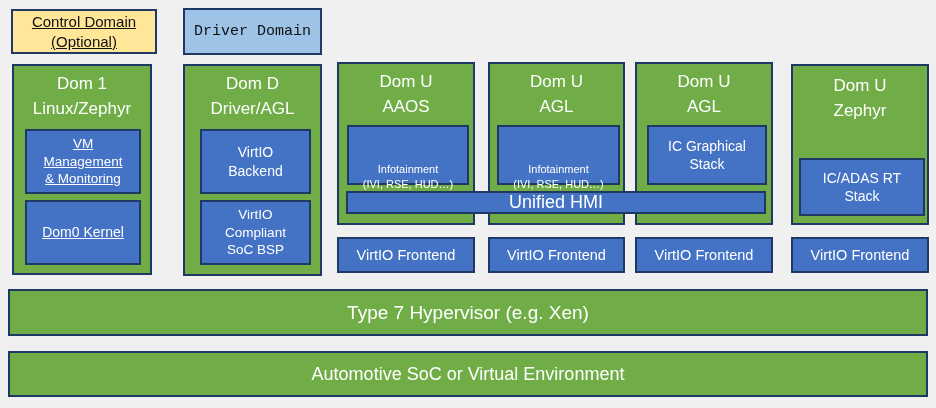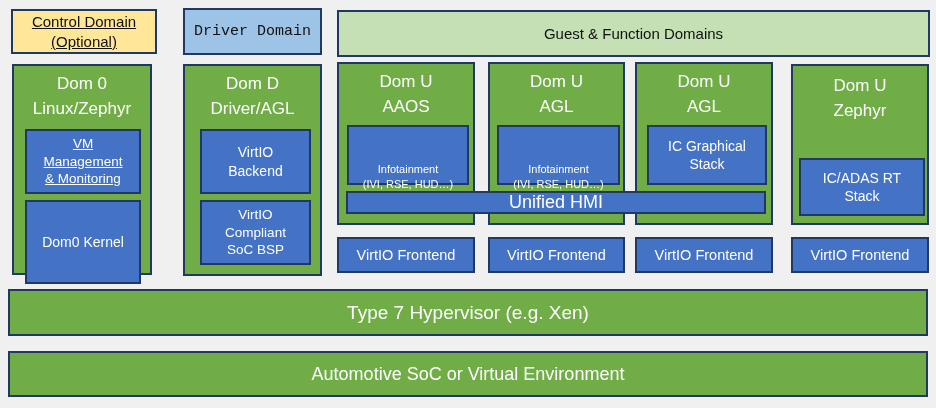--- a/index.html
+++ b/index.html
@@ -73,29 +73,28 @@
 </head>
 <body>
 
 <div class="canvas">
 
   <div class="abs bordered center header-box yellow pre" style="left:11px; top:9px; width:146px; height:45px;text-decoration:underline;">Control Domain
 (Optional)</div>
 
   <div class="abs bordered center header-box light-blue" style="left:183px; top:8px; width:139px; height:47px;font-family:Liberation Mono, monospace;">Driver Domain</div>
 
-  <div class="abs bordered center header-box light-green" style="left:337px; top:10px; width:593px; height:47px;">Guest &amp; Function Domains</div>
 
   <div class="abs bordered domain-box" style="left:12px; top:64px; width:140px; height:211px;">
-    <div class="dom-title">Dom 0
+    <div class="dom-title">Dom 1
 Linux/Zephyr</div>
     <div class="abs bordered center sub-box pre" style="left:11px; top:63px; width:116px; height:65px; font-size:13.5px;text-decoration:underline;">VM
 Management
 &amp; Monitoring</div>
-    <div class="abs bordered center sub-box" style="left:11px; top:134px; width:116px; height:84px;">Dom0 Kernel</div>
+    <div class="abs bordered center sub-box" style="left:11px; top:134px; width:116px; height:65px;text-decoration:underline;">Dom0 Kernel</div>
   </div>
 
   <div class="abs bordered domain-box" style="left:183px; top:64px; width:139px; height:212px;">
     <div class="dom-title">Dom D
 Driver/AGL</div>
     <div class="abs bordered center sub-box pre" style="left:15px; top:63px; width:111px; height:65px;">VirtIO
 Backend</div>
     <div class="abs bordered center sub-box pre" style="left:15px; top:134px; width:111px; height:65px; font-size:13.5px;">VirtIO
 Compliant
 SoC BSP</div>

